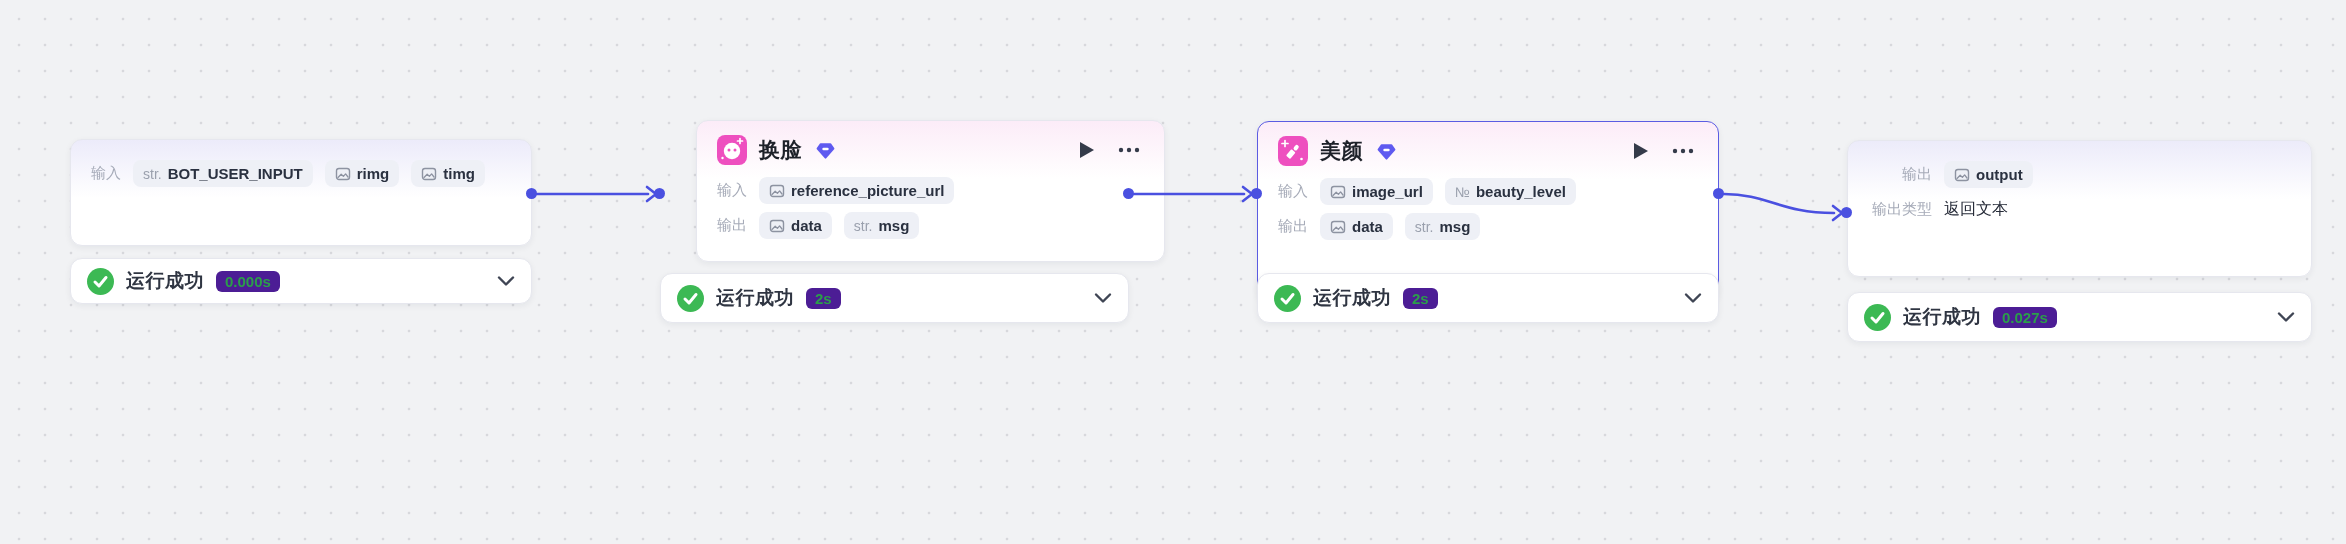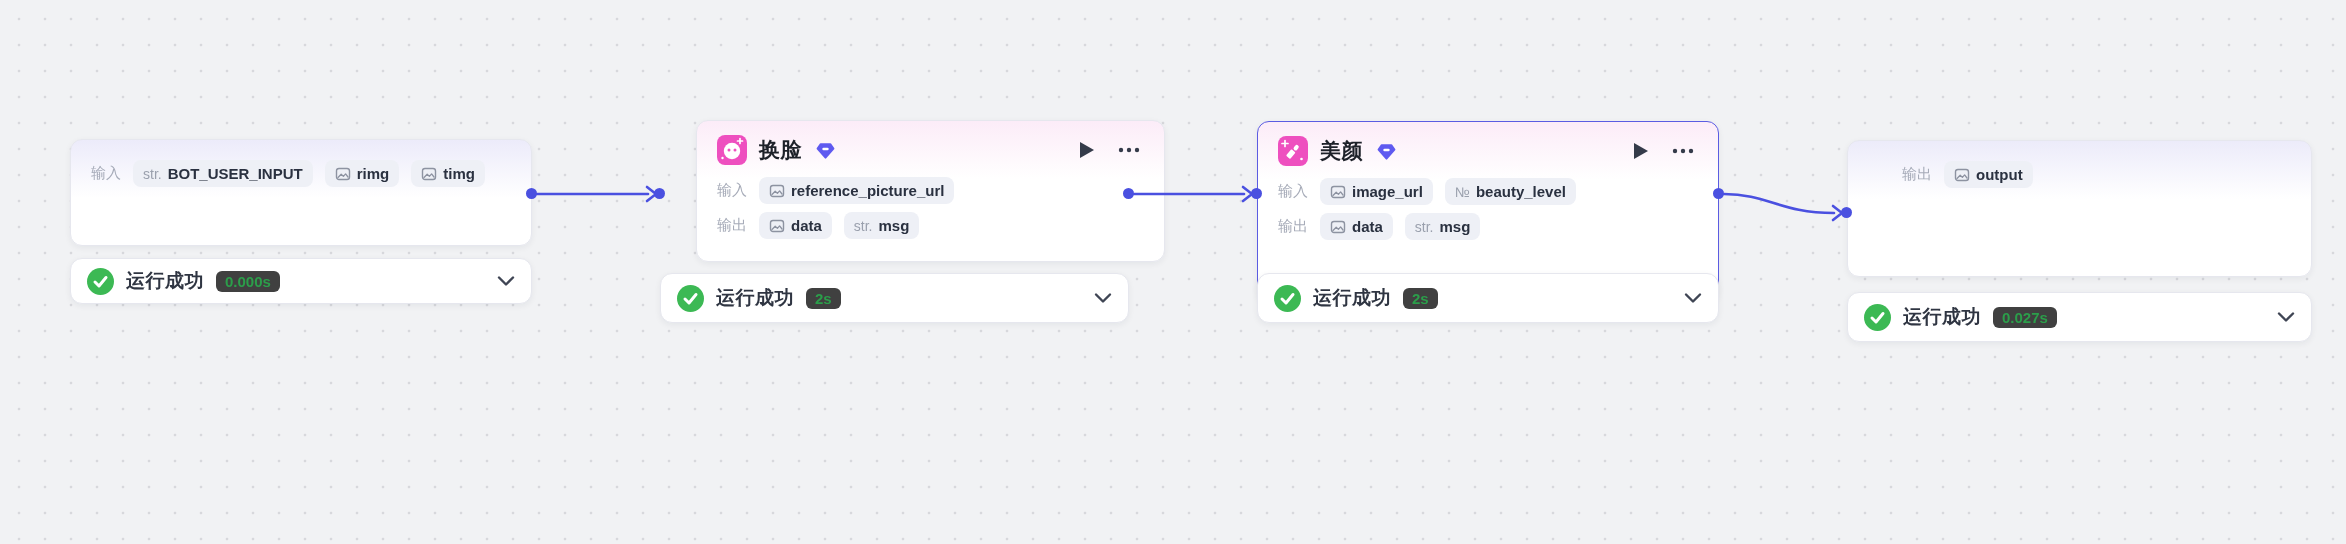--- a/index.html
+++ b/index.html
@@ -30,21 +30,21 @@
   .vrow{display:flex;align-items:center;gap:12px;margin-top:8px;min-height:27px;}
   .vlabel{font-size:15px;color:#a6abb8;flex:0 0 auto;}
   .vlabel.r{width:64px;text-align:right;}
   .vvalue{font-size:16px;color:#262b38;}
   .tag{display:inline-flex;align-items:center;gap:6px;background:#eef0f6;border-radius:8px;padding:3px 10px;height:21px;}
   .tprefix{font-size:14px;color:#9aa0ad;}
   .tname{font-size:15px;font-weight:600;color:#2a3140;}
   .status{display:flex;align-items:center;gap:12px;padding:0 16px;}
   .check{width:27px;height:27px;border-radius:50%;background:#3cb954;display:inline-flex;align-items:center;justify-content:center;flex:0 0 auto;}
   .stext{font-size:19px;font-weight:600;color:#2f3542;letter-spacing:.5px;}
-  .sbadge{font-size:15px;font-weight:600;color:#2b9e4a;background:#404040;border-radius:6px;padding:2px 9px;}
+  .sbadge{font-size:15px;font-weight:600;color:#2b9e4a;background:#4c1d95;border-radius:6px;padding:2px 9px;}
   .chev{margin-left:auto;display:inline-flex;cursor:pointer;}
   .port{position:absolute;width:11px;height:11px;border-radius:50%;background:#4a50e0;z-index:5;}
   svg{display:block;}
   #edges{position:absolute;left:0;top:0;z-index:4;pointer-events:none;}
 </style>
 </head>
 <body>
 
 <svg id="edges" width="2346" height="544" viewBox="0 0 2346 544">
   <g stroke="#4a50e0" stroke-width="2.6" fill="none" stroke-linecap="round" stroke-linejoin="round">
@@ -269,20 +269,24 @@
     <span class="tag">
       <span>
           <svg width="16" height="16" viewBox="0 0 16 16">
             <rect x="1.5" y="2.5" width="13" height="11" rx="2.5" stroke="#8d93a1" stroke-width="1.4" fill="none"></rect>
             <path d="M3 11.5 L6.2 8.2 L8.4 10.4 L10.6 7.9 L13 11" stroke="#8d93a1" stroke-width="1.3" fill="none" stroke-linecap="round" stroke-linejoin="round"></path>
           </svg>
         </span>
       <span class="tname">output</span>
     </span>
   </div>
+  <div class="vrow">
+    <span class="vlabel r">输出类型</span>
+    <span class="vvalue">返回文本</span>
+  </div>
 </div>
 <div class="node status" style="left:1847px;top:292px;width:465px;height:50px">
   <span class="check">
       <svg width="27" height="27" viewBox="0 0 27 27">
         <path d="M8 14 l4 4 7-8.5" stroke="#fff" stroke-width="3" fill="none" stroke-linecap="round" stroke-linejoin="round"></path>
       </svg>
     </span>
   <span class="stext">运行成功</span>
   <span class="sbadge">0.027s</span>
   <span class="chev">

